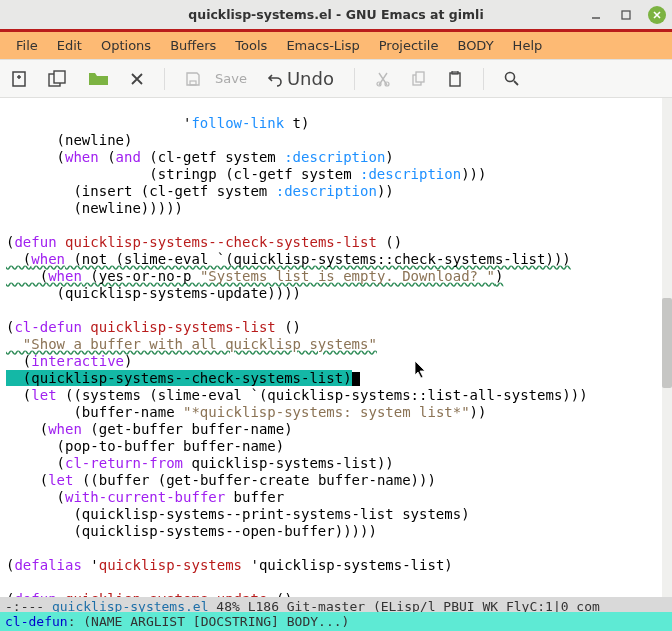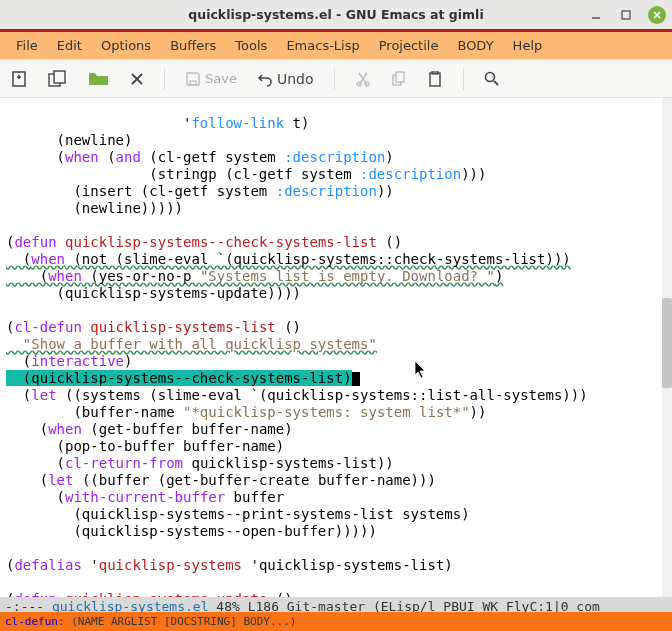--- a/index.html
+++ b/index.html
@@ -50,22 +50,22 @@
     background: #f7f7f6;
     height: 38px;
     display:flex;
     align-items:center;
     padding: 0 10px;
     gap: 20px;
     border-bottom: 1px solid #e0e0de;
   }
   .toolbar .tb-icon { display:flex; align-items:center; color:#444; }
   .tb-sep { width:1px; height:22px; background:#ddd; }
-  .tb-save { display:flex; align-items:center; gap:4px; color:#aaa; font-size:13px; }
-  .tb-undo { display:flex; align-items:center; gap:4px; color:#444; font-size:14px; }
+  .tb-save { display:flex; align-items:center; gap:14px; color:#aaa; font-size:13px; }
+  .tb-undo { display:flex; align-items:center; gap:4px; color:#444; font-size:18px; }
   .editor {
     flex: 1;
     font-family: "DejaVu Sans Mono", "Menlo", "Consolas", monospace;
     font-size: 14px;
     line-height: 17px;
     white-space: pre;
     padding: 0 6px;
     overflow: hidden;
     color: #000;
     position: relative;
@@ -83,24 +83,24 @@
     font-family:"DejaVu Sans Mono", monospace;
     font-size:13px;
     height: 15px;
     line-height:19px;
     padding:0 5px;
     white-space: nowrap;
     overflow:hidden;
   }
   .modeline .buf { color:#1e6fa8; }
   .minibuffer {
-    background:#f97316;
+    background:#5eead4;
     color:#333;
     font-family:"DejaVu Sans Mono", monospace;
-    font-size:11px;
+    font-size:13px;
     height: 19px;
     line-height:19px;
     padding:0 5px;
   }
   .minibuffer .kw2 { color:#0000cd; }
   .scrollbar { position:absolute; right:0; top:0; width:10px; height:100%; background:#f0f0ee; }
   .sb-thumb { position:absolute; right:0; width:10px; background:#c6c6c4; border-radius:2px; }
   .mouse-cursor { position:absolute; pointer-events:none; }
 </style>
 </head>

